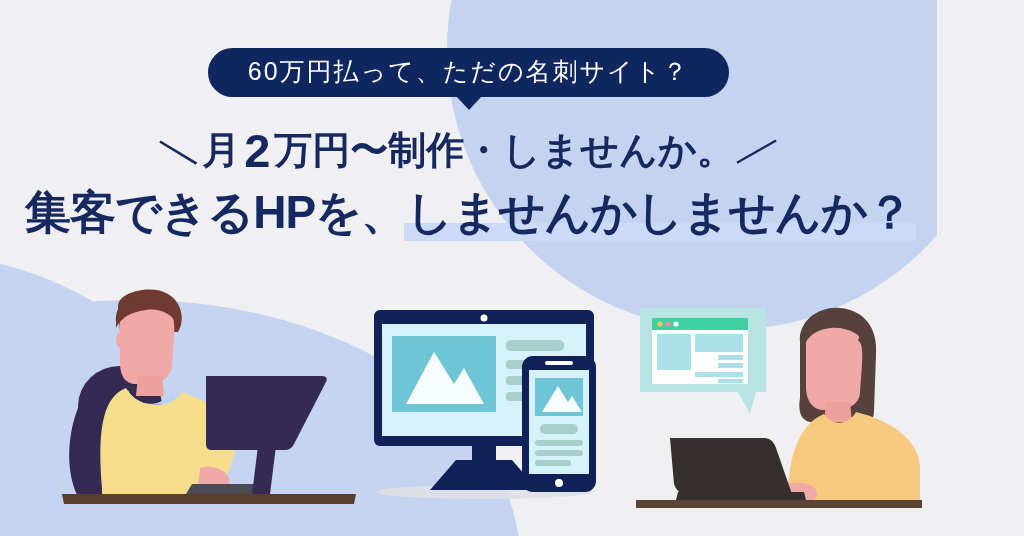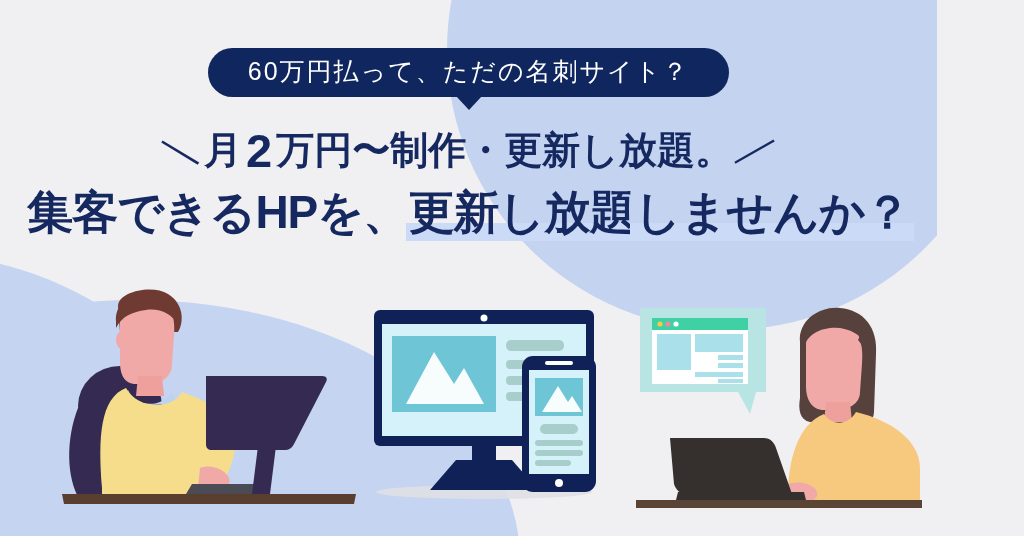--- a/index.html
+++ b/index.html
@@ -177,28 +177,28 @@
     <div id="badge-wrap">
       <div id="badge-pill">60万円払って、ただの名刺サイト？</div>
       <div id="badge-tail"></div>
     </div>
 
     
     <div id="line2">
       <span class="slash slash-l">＼</span>
       <span>月</span>
       <span class="big">2</span>
-      <span>万円〜制作・更新し放題。</span>
+      <span>万円〜制作・しませんか。</span>
       <span class="slash slash-r">／</span>
     </div>
 
     
     <div id="line3">
       <span>集客できるHPを、</span>
-      <span class="hl-seg">更新し放題</span>
+      <span class="hl-seg">しませんか</span>
       <span class="tail-seg">しませんか？</span>
     </div>
   </div>
 
   <div class="illus" id="illus-left">
     <svg width="310" height="248" viewBox="0 0 310 248">
 
       <path d="M18 120 C6 150 6 190 20 212 L62 212 C48 188 48 150 62 122 Z" fill="#342a52"></path>
       <ellipse cx="60" cy="118" rx="42" ry="40" fill="#342a52"></ellipse>
 

